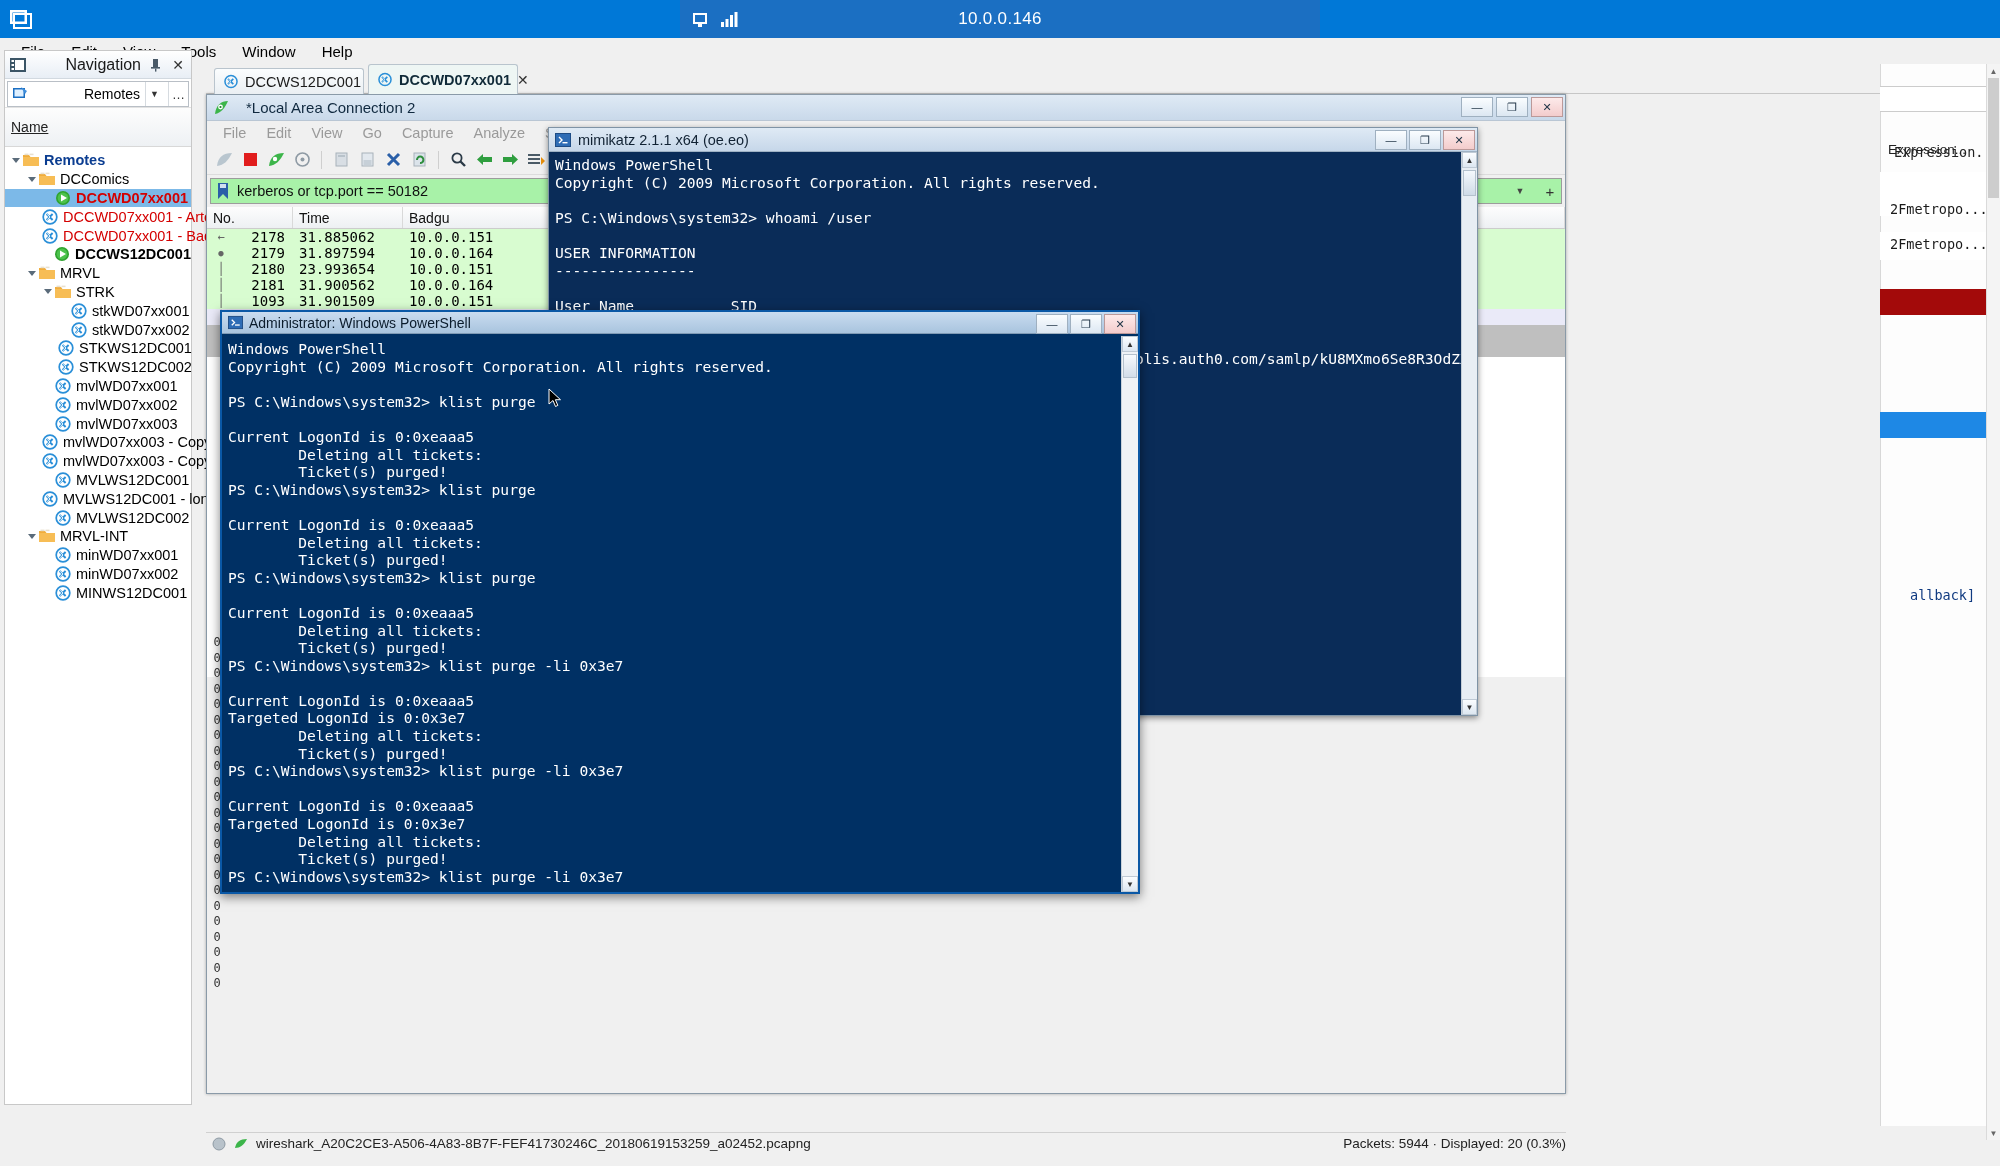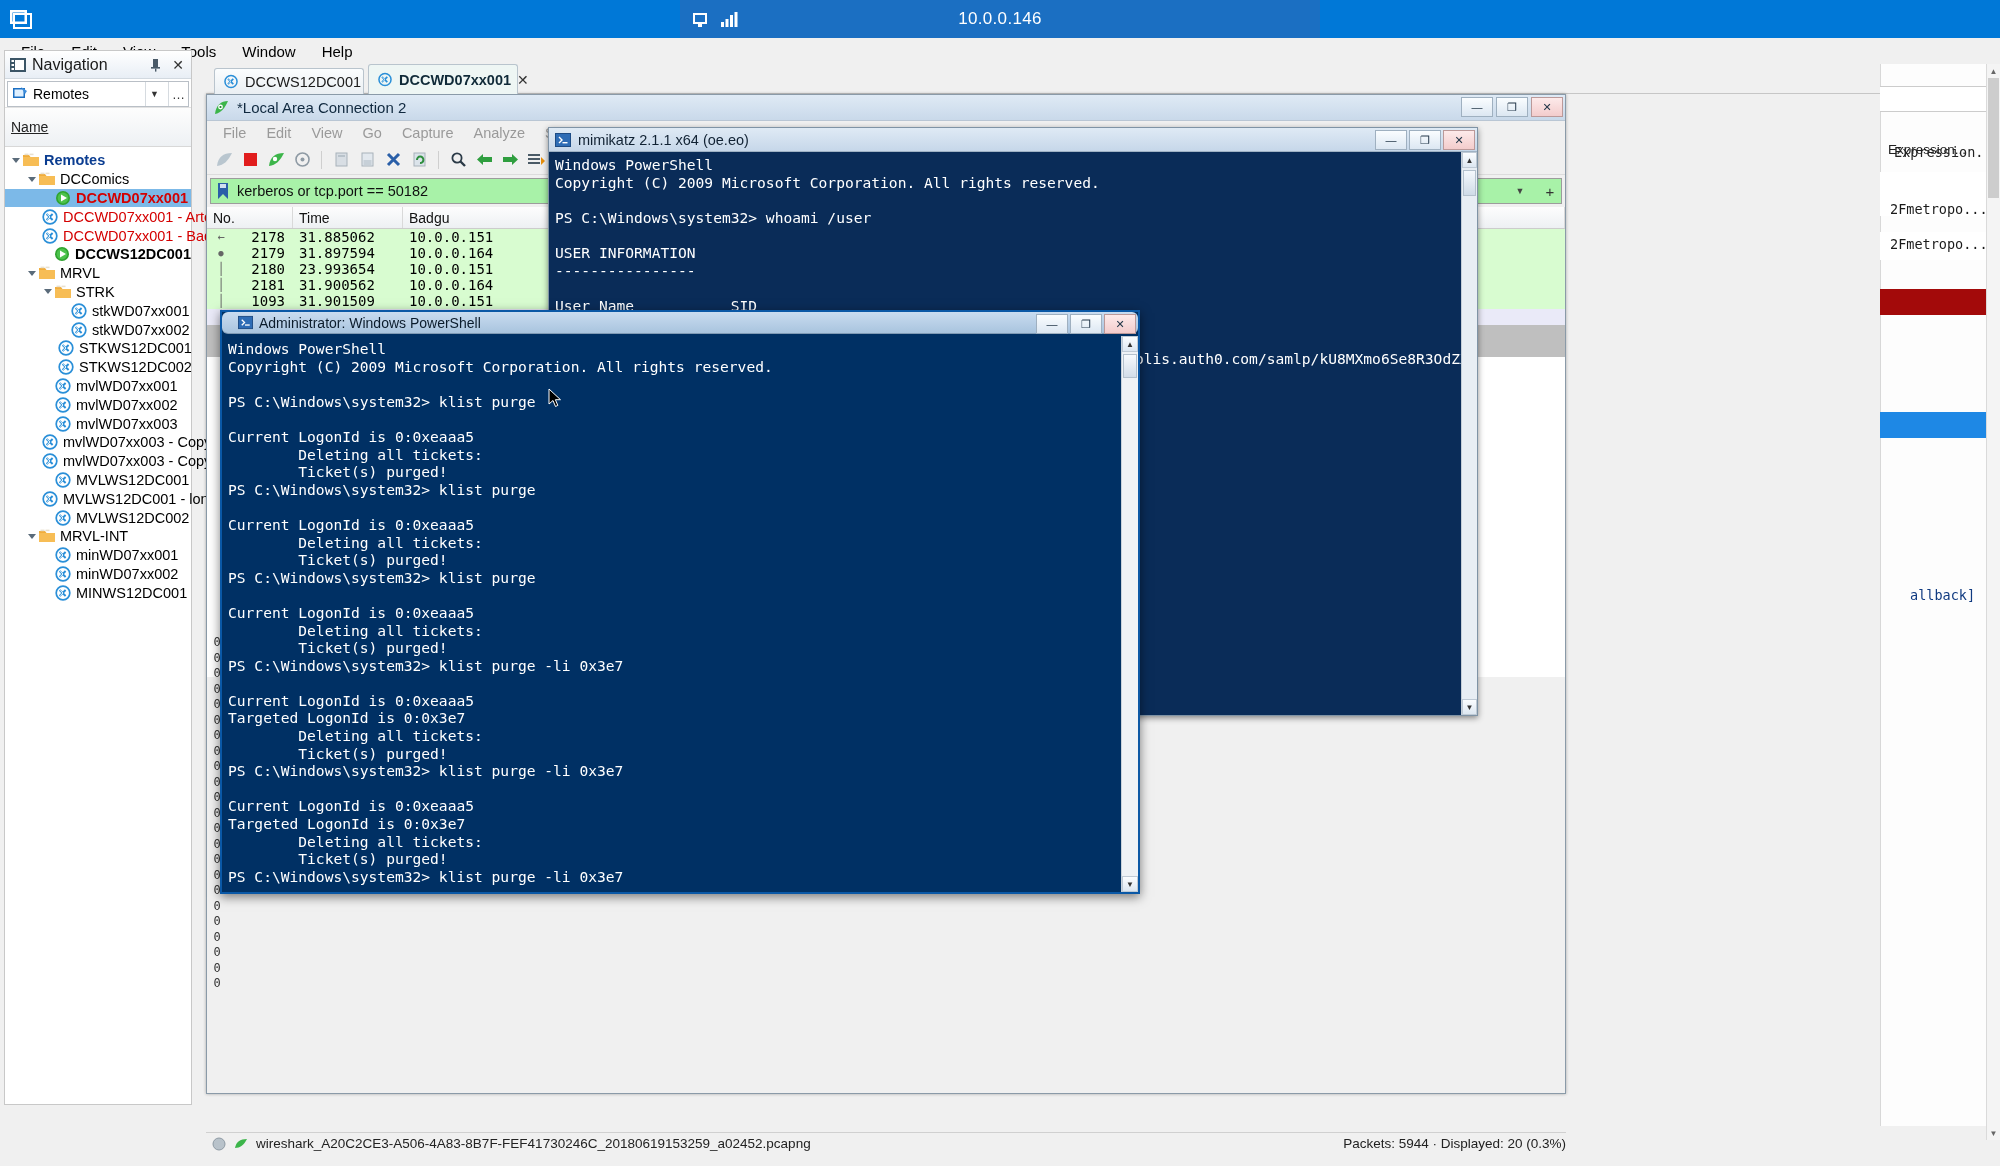--- a/index.html
+++ b/index.html
@@ -54,21 +54,21 @@
   .app-menubar {
     position:absolute; left:0; top:38px; width:2000px; height:26px;
     background:#f0f0f0; display:flex; align-items:center; padding-left:8px;
     font-size:15px; color:#000;
   }
   .app-menubar .mi { padding:2px 13px; }
 
   
   .nav-pane {
     position:absolute; left:4px; top:50px; width:188px; height:1055px;
-    background:#ffffff; border:1px solid #c8c8c8;
+    background:#ffffff; border:1px solid #c8c8c8;text-align:right;
   }
   .nav-head {
     height:28px; background:linear-gradient(#ffffff,#e8eef5);
     border-bottom:1px solid #d2d9e0;
     display:flex; align-items:center; padding:0 4px; gap:5px;
   }
   .nav-head-title { font-size:16px; color:#1a1a1a; flex:1; }
   .nav-head-btn { width:18px; height:18px; display:flex;align-items:center;justify-content:center;
     font-size:14px; color:#333; }
   .nav-combo {
@@ -106,21 +106,21 @@
   .tree-label.navy { color:#0b3d91; }
 
   
   .ws-win {
     position:absolute; left:206px; top:94px; width:1360px; height:1000px;
     background:#f0f0f0; border:1px solid #8a9aa8;
     box-shadow:0 0 3px rgba(0,0,0,.3);
   }
   .ws-title {
     height:26px; background:linear-gradient(#dfeaf5,#c9d9ea);
-    display:flex; align-items:center; padding-left:6px; gap:7px;
+    display:flex; align-items:center; padding-left:6px; gap:16px;
     border-bottom:1px solid #b9c6d4;
   }
   .ws-title .t { font-size:15px; color:#10293f; }
   .ws-wctrl { position:absolute; right:2px; top:2px; display:flex; gap:3px; }
   .wbtn {
     width:32px; height:20px; border:1px solid #9fb0c0; background:linear-gradient(#fafdff,#dce7f2);
     display:flex; align-items:center; justify-content:center; font-size:11px; color:#24384a;
   }
   .wbtn.x { border-color:#b99; background:linear-gradient(#fdeaea,#f3cccc); }
   .ws-menu { height:24px; display:flex; align-items:center; padding-left:6px; font-size:14.5px; color:#9a9a9a; }
@@ -185,23 +185,22 @@
     background:linear-gradient(#f5f9fd,#cfdbe7); border:1px solid #b4c1cd; }
 
   
   .ps-win {
     position:absolute; left:220px; top:310px; width:920px; height:584px;
     border:2px solid #0a58a6; background:#003063;
     box-shadow:0 3px 10px rgba(0,0,0,.5);
   }
   .ps-title {
     height:22px; background:linear-gradient(#c9dcf0,#a9c4de);
-    display:flex; align-items:center; gap:6px; padding-left:16px;
+    display:flex; align-items:center; gap:6px; padding-left:6px;
     border-bottom:1px solid #7f9ab5;
-    border-radius:6px;
   }
   .ps-title .t { font-size:14px; color:#0b1c2c; }
   .ps-ctrl { position:absolute; right:2px; top:2px; display:flex; gap:2px; }
   .ps-body {
     position:absolute; left:2px; top:24px; right:18px; bottom:2px;
     background:#003064; color:#fff;
     font-family:"DejaVu Sans Mono", monospace; font-size:14.6px; line-height:17.6px;
     padding:4px 0 0 4px; white-space:pre; overflow:hidden;
   }
   .ps-scroll {

